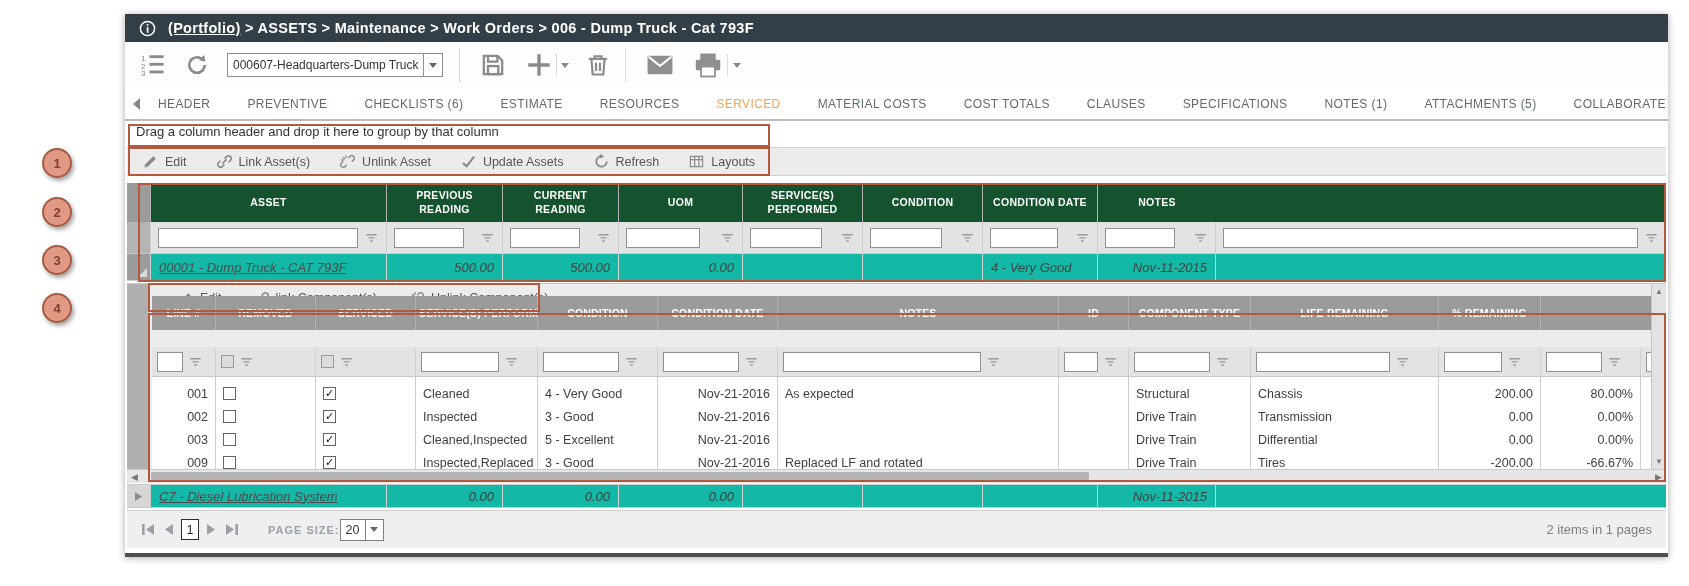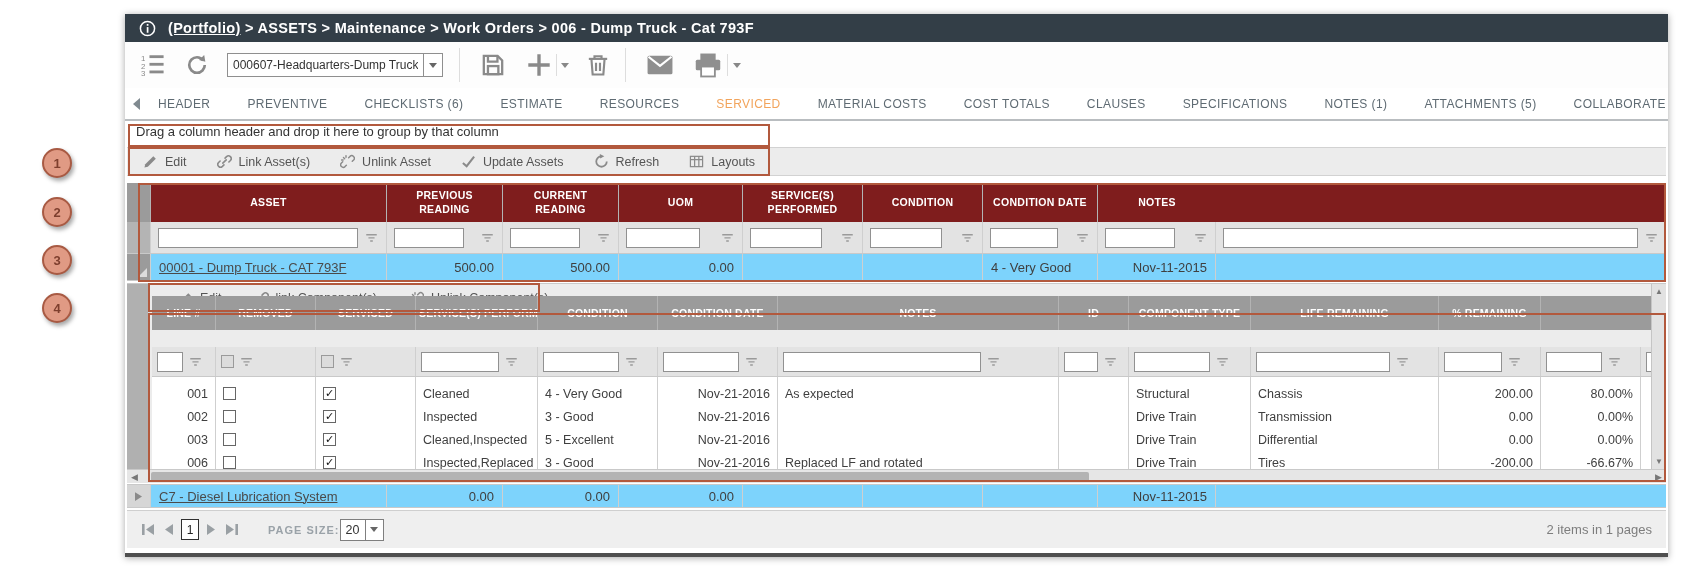--- a/index.html
+++ b/index.html
@@ -51,32 +51,32 @@
   .abar{position:absolute;left:2px;width:1539px;background:#ececec;border-top:1px solid #d2d2d2;
         border-bottom:1px solid #d2d2d2;display:flex;align-items:center;font-size:12.5px;color:#555;}
   .abar .act{display:flex;align-items:center;gap:7px;margin-right:30px;cursor:pointer;}
   #mainActions{top:133px;height:29px;padding-left:16px;}
   .icoS{width:15px;height:15px;flex:0 0 auto;}
 
   
   .mg{display:grid;grid-template-columns:24px 236px 116px 116px 124px 120px 120px 115px 118px 1fr;
       position:absolute;left:2px;width:1539px;}
   .mg>div{border-right:1px solid #cfcfcf;overflow:hidden;}
-  #mgHead{top:169px;height:39px;background:#7f1d1d;}
+  #mgHead{top:169px;height:39px;background:#14532d;}
   #mgHead>div{display:flex;align-items:center;justify-content:center;text-align:center;
               color:#fff;font-size:10.5px;font-weight:600;letter-spacing:.3px;line-height:1.25;
               border-right:1px solid #b3b3b3;padding:0 4px;}
   #mgHead .gut{background:#9b9b9b;}
   #mgFilter{top:208px;height:32px;background:#e3e3e3;border-bottom:1px solid #c9c9c9;}
   #mgFilter>div{display:flex;align-items:center;justify-content:space-between;padding:0 7px;gap:6px;}
   #mgFilter .gut{background:#b4b4b4;}
   .fin{height:20px;border:1px solid #919191;background:#fff;font-size:12px;padding:0 3px;
        font-family:inherit;min-width:0;}
   .fi{width:15px;height:14px;flex:0 0 auto;cursor:pointer;}
-  .row{background:#7dd3fc;font-size:13px;color:#3f3f3f;}
+  .row{background:#14b8a6;font-size:13px;color:#3f3f3f;font-style:italic;}
   .row>div{display:flex;align-items:center;padding:0 8px;white-space:nowrap;}
   #mgRow1{top:240px;height:27px;border-bottom:1px solid #c9c9c9;}
   #mgRow1 .gut{background:#9b9b9b;justify-content:flex-end;align-items:flex-end;padding:3px;}
   .num{justify-content:flex-end;}
   .alink{color:#4a4a4a;text-decoration:underline;cursor:pointer;}
 
   
   #subpanel{position:absolute;left:2px;top:269px;width:1539px;height:199px;background:#ececec;
             border-top:1px solid #c9c9c9;}
   .indent{position:absolute;left:0;top:0;width:23px;height:185px;background:#b0b0b0;border-right:2px solid #dedede;}
@@ -547,21 +547,21 @@
       <div class="num">Nov-21-2016</div>
       <div></div>
       <div></div>
       <div>Drive Train</div>
       <div>Differential</div>
       <div class="num">0.00</div>
       <div class="num">0.00%</div>
       <div style="border-right:none"></div>
     </div>
     <div class="sg srow" style="top:162px">
-      <div class="num">006</div>
+      <div class="num">009</div>
       <div>
           <span class="cb"></span>
         </div>
       <div>
           <span class="cb checked"></span>
         </div>
       <div>Inspected,Replaced</div>
       <div>3 - Good</div>
       <div class="num">Nov-21-2016</div>
       <div>Replaced LF and rotated</div>

